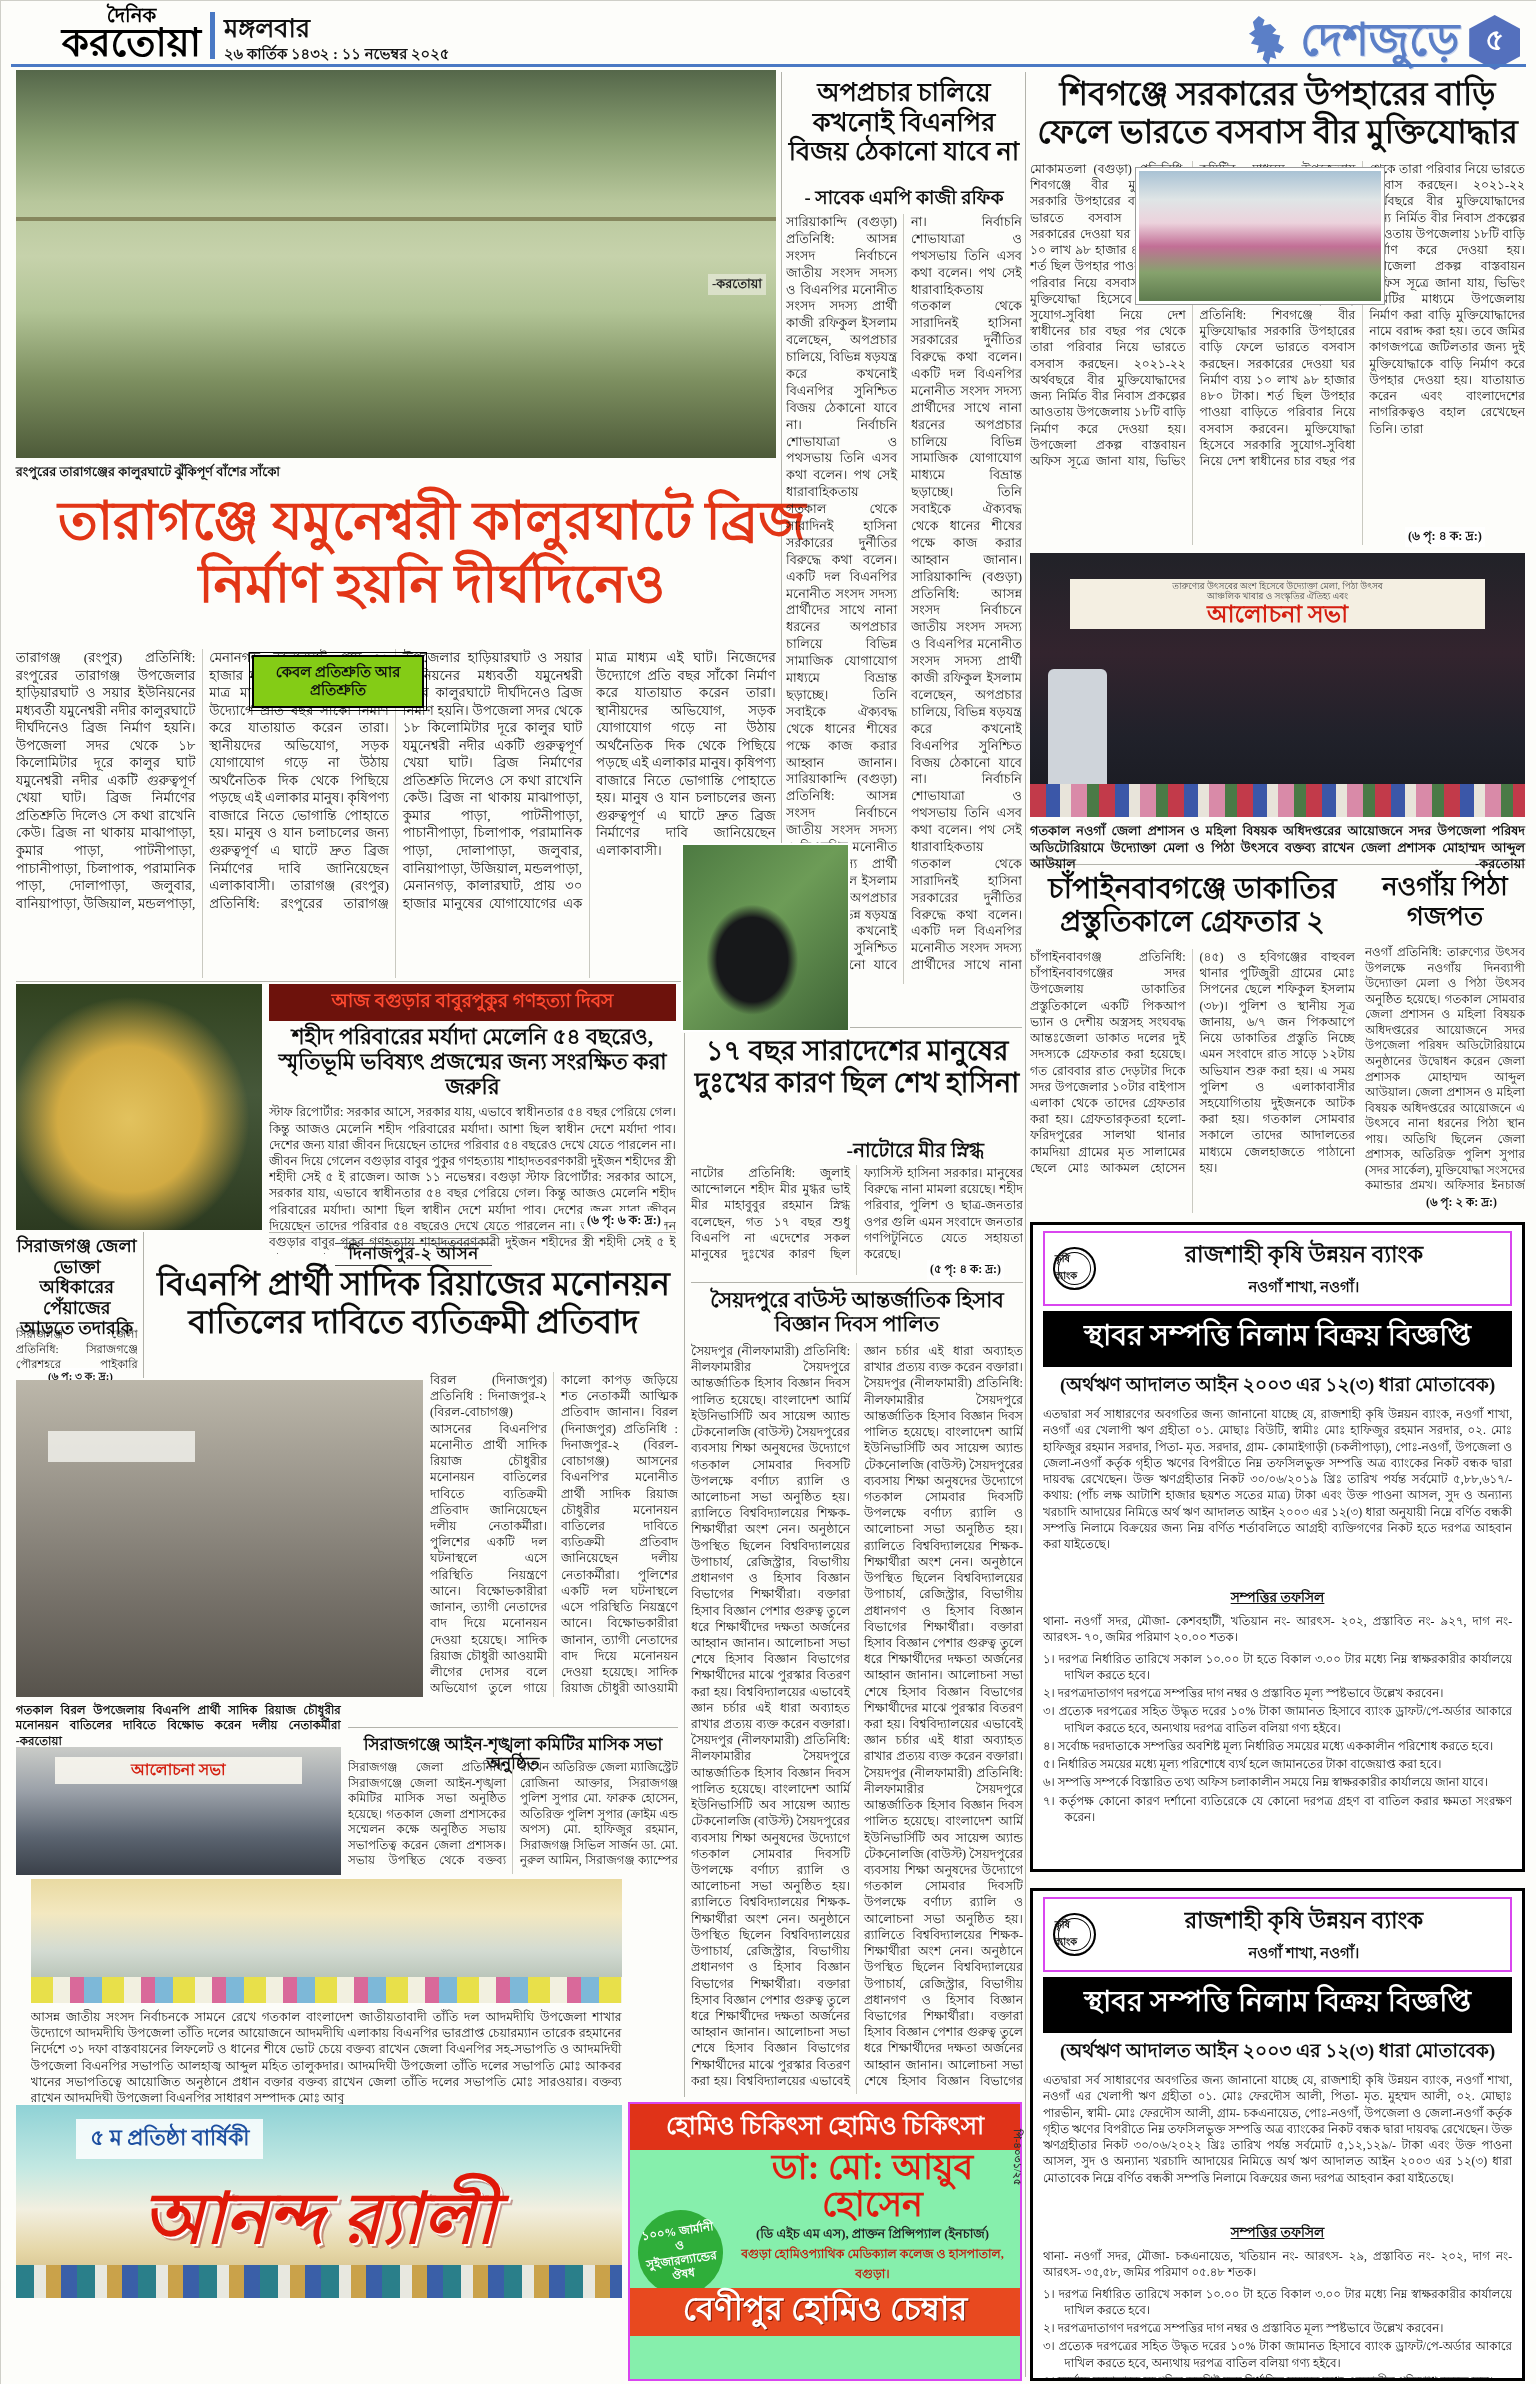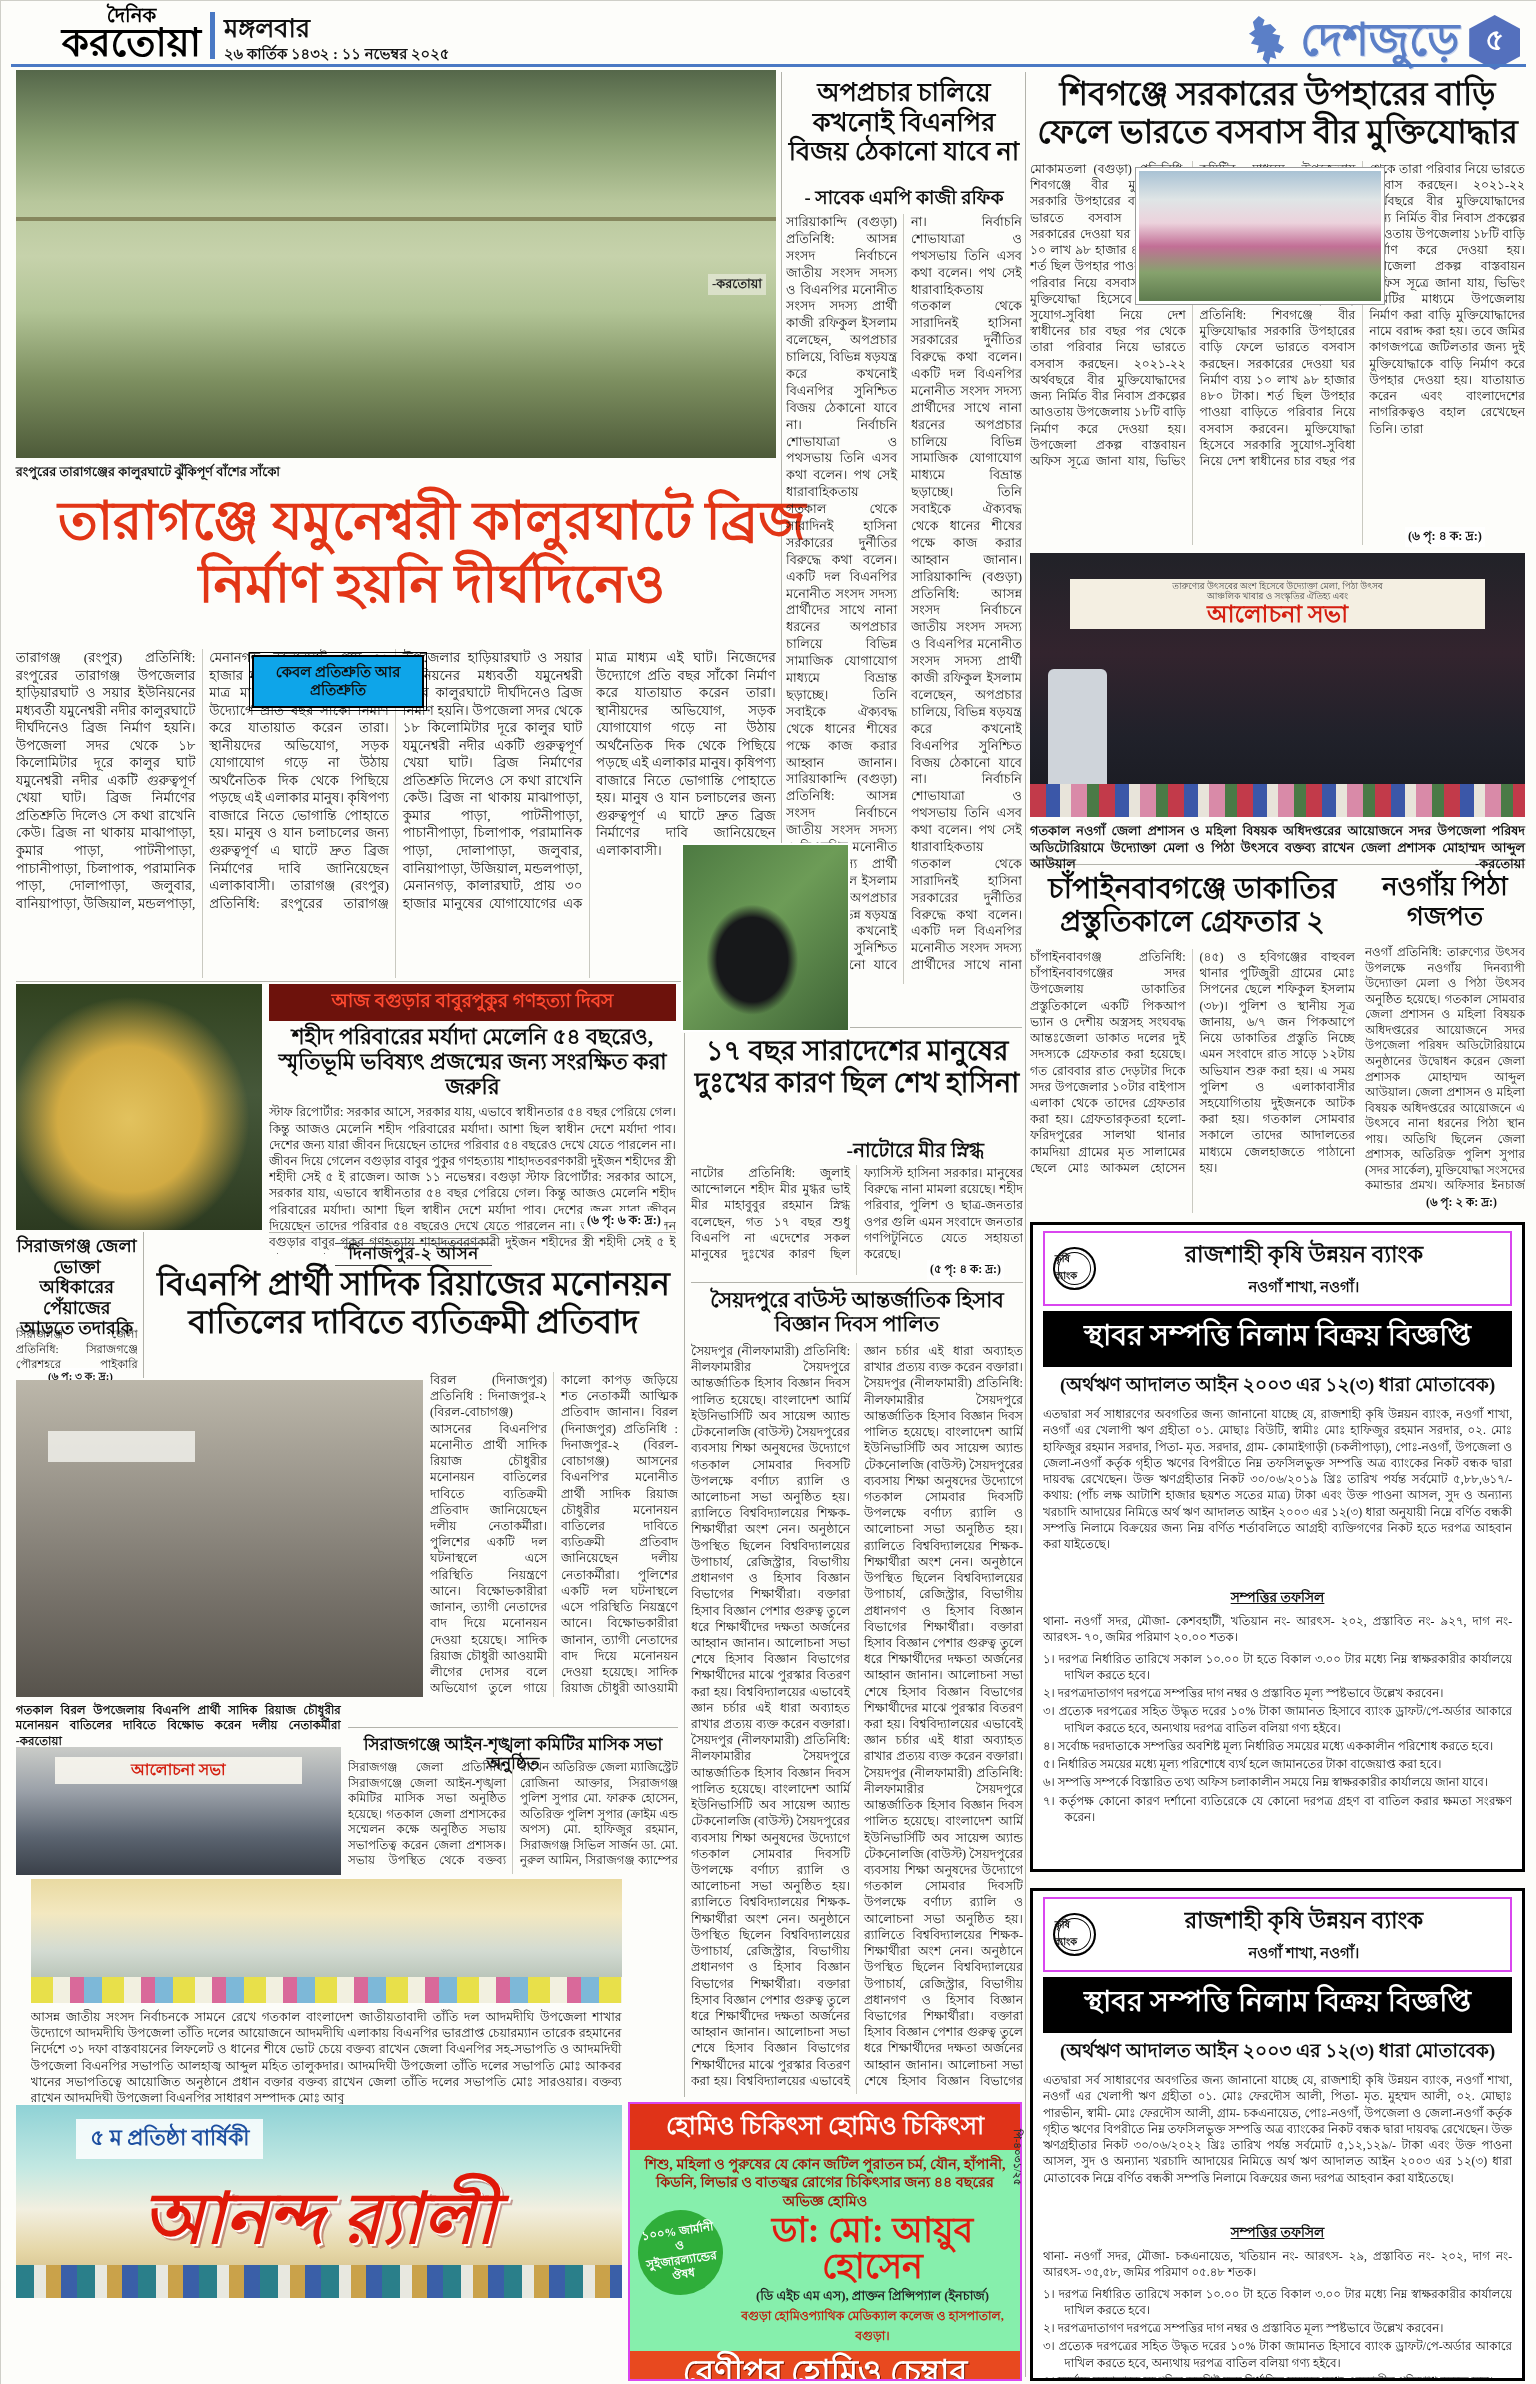--- a/index.html
+++ b/index.html
@@ -49,21 +49,21 @@
   .homeo-badge { position:absolute; left:7.9px; top:106px; width:85px; height:85px; border-radius:50%;
                  background:#2fae3a; color:#fff; font-weight:bold; font-size:11.8px; text-align:center;
                  display:flex; align-items:center; justify-content:center; padding:5.9px; line-height:1.2;
                  transform:rotate(-8deg); }
   .homeo-bottom { background:#e8491f; color:#fff; padding:3.9px 7.9px 7.9px; position:relative; }
   .homeo-chamber { font-weight:bold; font-size:32.5px; text-align:center; line-height:1.1; text-shadow:1px 1px 0 #7a1400; }
   .adcode { position:absolute; font-size:10.3px; font-weight:bold; transform:rotate(90deg);
             transform-origin:left top; white-space:nowrap; color:#333; }
   .kicker-band { background:#6d120c; color:#ff4a30; font-weight:bold; font-size:18.7px; text-align:center; padding:3px 0; }
   .promise-box { position:absolute; border:2px solid #000; outline:1px solid #000; outline-offset:2px;
-                 background:#0ea5e9; font-weight:bold; font-size:14.8px; text-align:center; padding:5.9px 7.9px; z-index:4; line-height:1.25; }
+                 background:#84cc16; font-weight:bold; font-size:14.8px; text-align:center; padding:5.9px 7.9px; z-index:4; line-height:1.25; }
   .kicker { font-weight:bold; font-size:16.7px; text-align:center; letter-spacing:0.5px; }
   .kicker span { border-top:1px solid #444; border-bottom:1px solid #444; padding:0 13.8px 2px; }
   .banner-strip { position:absolute; left:8%; right:8%; background:#f4efe2; text-align:center; padding:2px 3.9px; }
   .banner-small { font-size:8.9px; color:#444; line-height:1.2; }
   .banner-title { color:#d41f10; font-weight:bold; font-size:23.6px; line-height:1.05; }
   .flowers { position:absolute; left:0; right:0; bottom:0; height:33px;
              background:repeating-linear-gradient(90deg,#c23a4a 0 15.8px,#3b57a8 15.8px 29.6px,#e8e4da 29.6px 41px,#d98aa8 41px 57px,#4a7a46 57px 69px); }
   .rally-band { position:absolute; left:10%; top:13.8px; background:rgba(255,255,255,.85); color:#1d4fa0;
                 font-weight:bold; font-size:21.7px; padding:2px 13.8px; }
   .rally-main { position:absolute; left:0; right:0; top:59px; text-align:center; color:#e01808;
@@ -204,21 +204,20 @@
   <div class="photo" style="left:14.8px; top:2104px; width:606px; height:193px;
        background:linear-gradient(180deg,#8fd2d6 0%,#c2e8e2 32%,#f2efe0 54%,#e5d6a6 76%,#c9b078 100%);">
     <div class="rally-band">৫ ম প্রতিষ্ঠা বার্ষিকী</div>
     <div class="rally-main">আনন্দ র‌্যালী</div>
     <div style="position:absolute; left:0; right:0; bottom:0; height:33px;
          background:repeating-linear-gradient(90deg,#2a7f8a 0 17.7px,#e8e8e0 17.7px 29.6px,#caa24a 29.6px 45px,#3a5fa8 45px 61px);"></div>
   </div>
 
   <div class="homeo" style="left:627px; top:2101px; width:394px; height:279px;">
     <div class="homeo-banner">হোমিও চিকিৎসা     হোমিও চিকিৎসা</div>
-    <div class="homeo-line">শিশু, মহিলা ও পুরুষের যে কোন জটিল পুরাতন চর্ম, যৌন, হাঁপানী, কিডনি, লিভার ও বাতজ্বর রোগের চিকিৎসার জন্য ৪৪ বছরের অভিজ্ঞ হোমিও</div>
     <div style="padding-left:95px;">
       <div class="homeo-doc">ডা: মো: আয়ুব হোসেন</div>
       <div class="homeo-creds">(ডি এইচ এম এস), প্রাক্তন প্রিন্সিপ্যাল (ইনচার্জ)</div>
       <div class="homeo-creds2">বগুড়া হোমিওপ্যাথিক মেডিক্যাল কলেজ ও হাসপাতাল, বগুড়া।</div>
     </div>
     <div class="homeo-badge">১০০% জার্মানী ও সুইজারল্যান্ডের ঔষধ</div>
     <div class="homeo-bottom">
       <div class="homeo-chamber">বেণীপুর হোমিও চেম্বার</div>
 
     </div>

